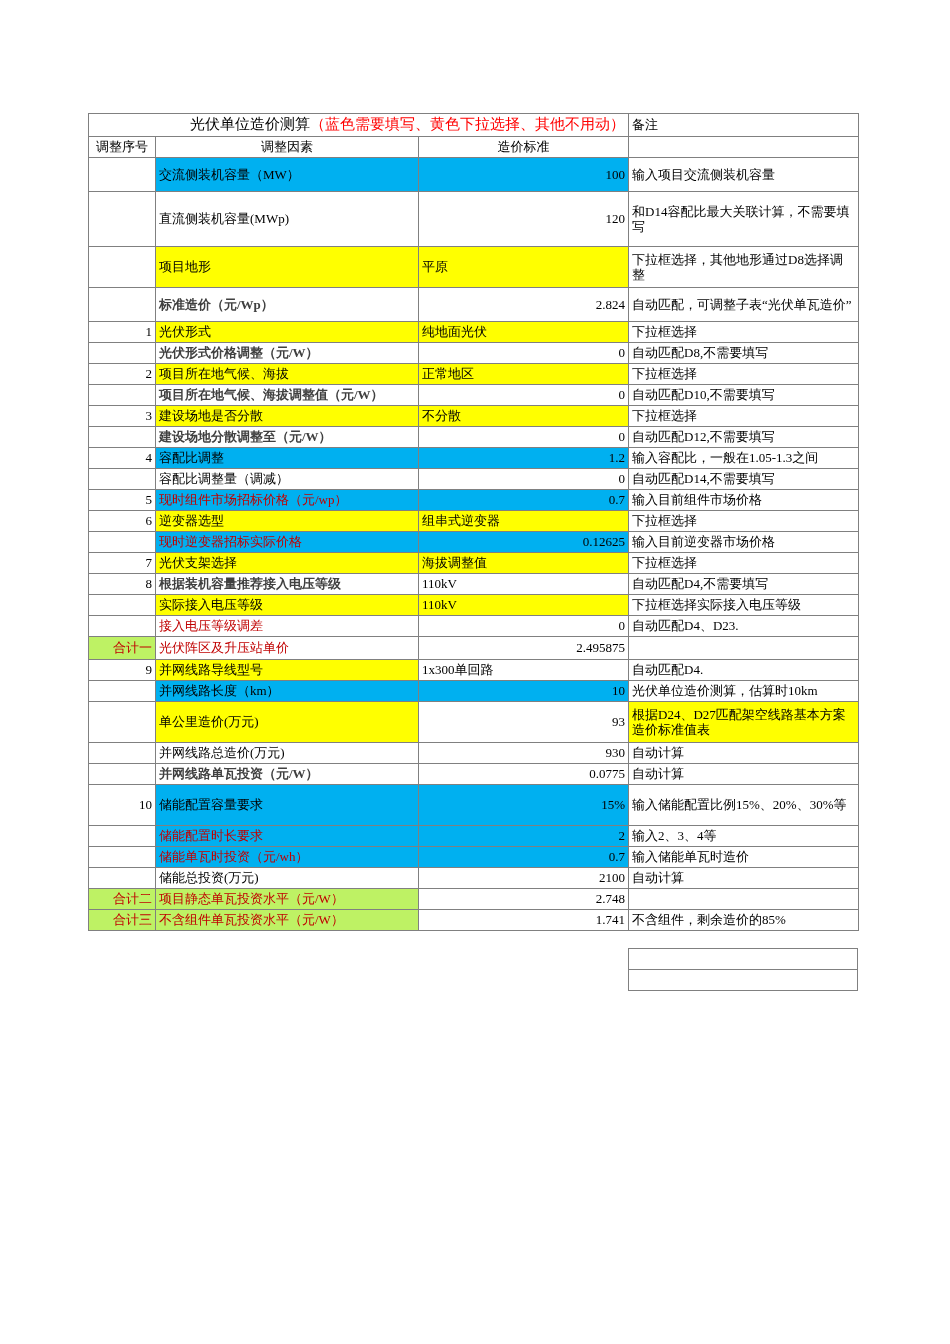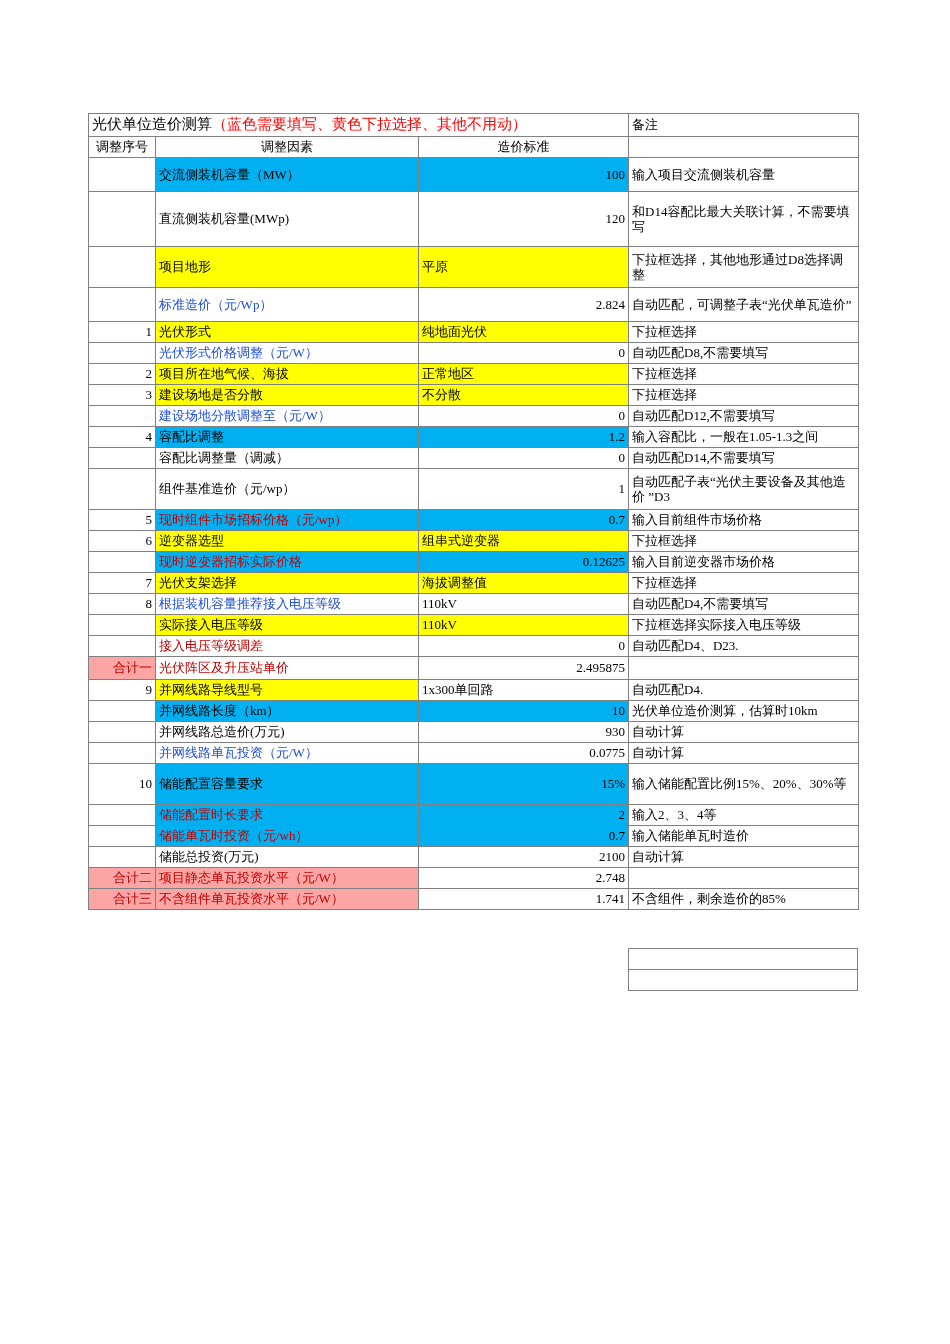--- a/index.html
+++ b/index.html
@@ -29,32 +29,32 @@
     line-height: 1.18;
     overflow: hidden;
     word-break: break-all;
   }
   
   col.c1 { width: 67px; }
   col.c2 { width: 263px; }
   col.c3 { width: 210px; }
   col.c4 { width: 230px; }
 
-  .t-title { text-align: left; font-size: 15px; white-space: nowrap; }
+  .t-title { text-align: right; font-size: 15px; white-space: nowrap; }
   .t-title .rednote { color: #ff0000; }
   .ctr { text-align: center; }
   .rgt { text-align: right; }
   .lft { text-align: left; }
 
   .fill-blue   { background: #00b0f0; margin-left: 48px; }
   .fill-yellow { background: #ffff00; }
-  .fill-red    { background: #fca5a5; }
+  .fill-red    { background: #bef264; }
   .fill-none   { background: #ffffff; }
 
-  .txt-red  { color: #1d4ed8; }
+  .txt-red  { color: #404040; font-weight: bold; }
   .txt-dred { color: #c00000; }
   .txt-blk  { color: #000000; }
 
   .h20 { height: 18px; }
   .h22 { height: 20px; }
   .h33 { height: 31px; }
   .h40 { height: 38px; }
   .h54 { height: 52px; }
 
   #detached {
@@ -132,20 +132,26 @@
           <td class="rgt h20 fill-none txt-blk">0</td>
           <td class="lft h20 fill-none txt-blk">自动匹配D8,不需要填写</td>
         </tr>
         <tr>
           <td class="rgt h20 fill-none">2</td>
           <td class="lft h20 fill-yellow txt-blk">项目所在地气候、海拔</td>
           <td class="lft h20 fill-yellow txt-blk">正常地区</td>
           <td class="lft h20 fill-none txt-blk">下拉框选择</td>
         </tr>
         <tr>
+          <td class="rgt h20 fill-none"></td>
+          <td class="lft h20 fill-none txt-red">项目所在地气候、海拔调整值（元/W）</td>
+          <td class="rgt h20 fill-none txt-blk">0</td>
+          <td class="lft h20 fill-none txt-blk">自动匹配D10,不需要填写</td>
+        </tr>
+        <tr>
           <td class="rgt h20 fill-none">3</td>
           <td class="lft h20 fill-yellow txt-blk">建设场地是否分散</td>
           <td class="lft h20 fill-yellow txt-blk">不分散</td>
           <td class="lft h20 fill-none txt-blk">下拉框选择</td>
         </tr>
         <tr>
           <td class="rgt h20 fill-none"></td>
           <td class="lft h20 fill-none txt-red">建设场地分散调整至（元/W）</td>
           <td class="rgt h20 fill-none txt-blk">0</td>
           <td class="lft h20 fill-none txt-blk">自动匹配D12,不需要填写</td>
@@ -156,26 +162,20 @@
           <td class="rgt h20 fill-blue txt-blk">1.2</td>
           <td class="lft h20 fill-none txt-blk">输入容配比，一般在1.05-1.3之间</td>
         </tr>
         <tr>
           <td class="rgt h20 fill-none"></td>
           <td class="lft h20 fill-none txt-blk">容配比调整量（调减）</td>
           <td class="rgt h20 fill-none txt-blk">0</td>
           <td class="lft h20 fill-none txt-blk">自动匹配D14,不需要填写</td>
         </tr>
         <tr>
-          <td class="rgt h40 fill-none"></td>
-          <td class="lft h40 fill-none txt-blk">组件基准造价（元/wp）</td>
-          <td class="rgt h40 fill-none txt-blk">1</td>
-          <td class="lft h40 fill-none txt-blk">自动匹配子表“光伏主要设备及其他造价 ”D3</td>
-        </tr>
-        <tr>
           <td class="rgt h20 fill-none">5</td>
           <td class="lft h20 fill-blue txt-dred">现时组件市场招标价格（元/wp）</td>
           <td class="rgt h20 fill-blue txt-blk">0.7</td>
           <td class="lft h20 fill-none txt-blk">输入目前组件市场价格</td>
         </tr>
         <tr>
           <td class="rgt h20 fill-none">6</td>
           <td class="lft h20 fill-yellow txt-blk">逆变器选型</td>
           <td class="lft h20 fill-yellow txt-blk">组串式逆变器</td>
           <td class="lft h20 fill-none txt-blk">下拉框选择</td>
@@ -222,20 +222,26 @@
           <td class="lft h20 fill-none txt-blk">1x300单回路</td>
           <td class="lft h20 fill-none txt-blk">自动匹配D4.</td>
         </tr>
         <tr>
           <td class="rgt h20 fill-none"></td>
           <td class="lft h20 fill-blue txt-blk">并网线路长度（km）</td>
           <td class="rgt h20 fill-blue txt-blk">10</td>
           <td class="lft h20 fill-none txt-blk">光伏单位造价测算，估算时10km</td>
         </tr>
         <tr>
+          <td class="rgt h40 fill-none"></td>
+          <td class="lft h40 fill-yellow txt-blk">单公里造价(万元)</td>
+          <td class="rgt h40 fill-none txt-blk">93</td>
+          <td class="lft h40 fill-yellow txt-blk">根据D24、D27匹配架空线路基本方案造价标准值表</td>
+        </tr>
+        <tr>
           <td class="rgt h20 fill-none"></td>
           <td class="lft h20 fill-none txt-blk">并网线路总造价(万元)</td>
           <td class="rgt h20 fill-none txt-blk">930</td>
           <td class="lft h20 fill-none txt-blk">自动计算</td>
         </tr>
         <tr>
           <td class="rgt h20 fill-none"></td>
           <td class="lft h20 fill-none txt-red">并网线路单瓦投资（元/W）</td>
           <td class="rgt h20 fill-none txt-blk">0.0775</td>
           <td class="lft h20 fill-none txt-blk">自动计算</td>

